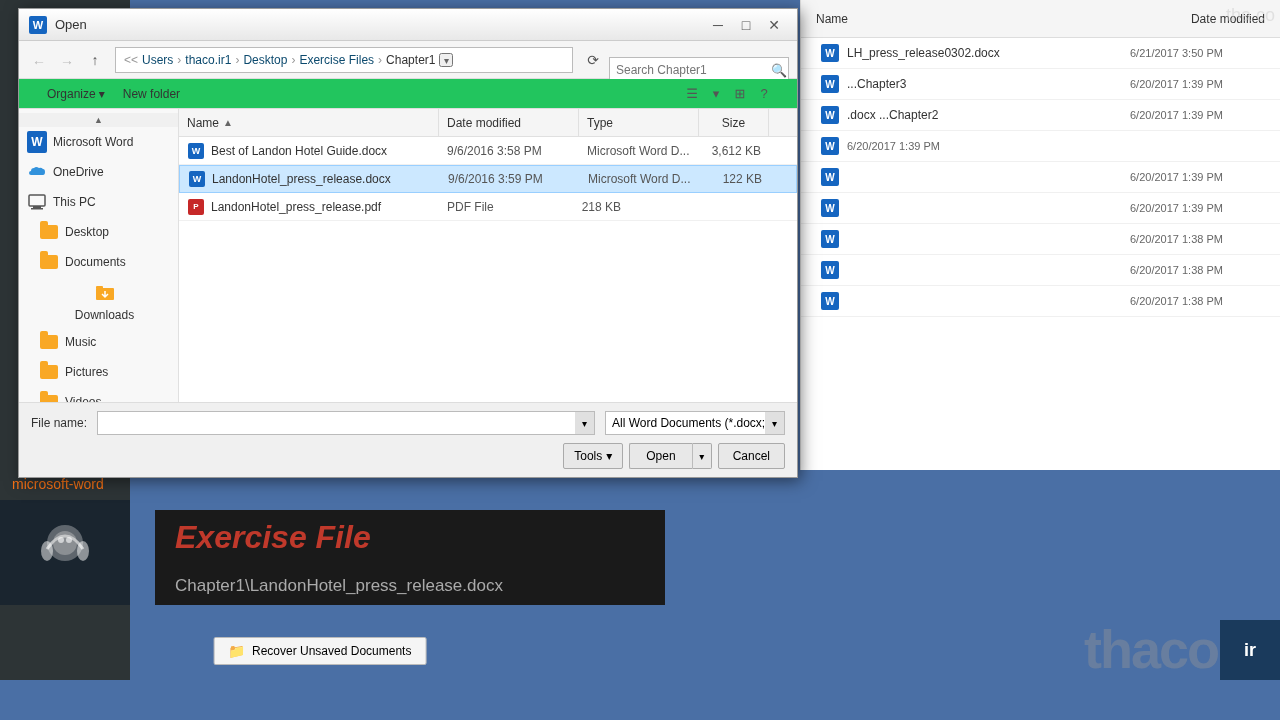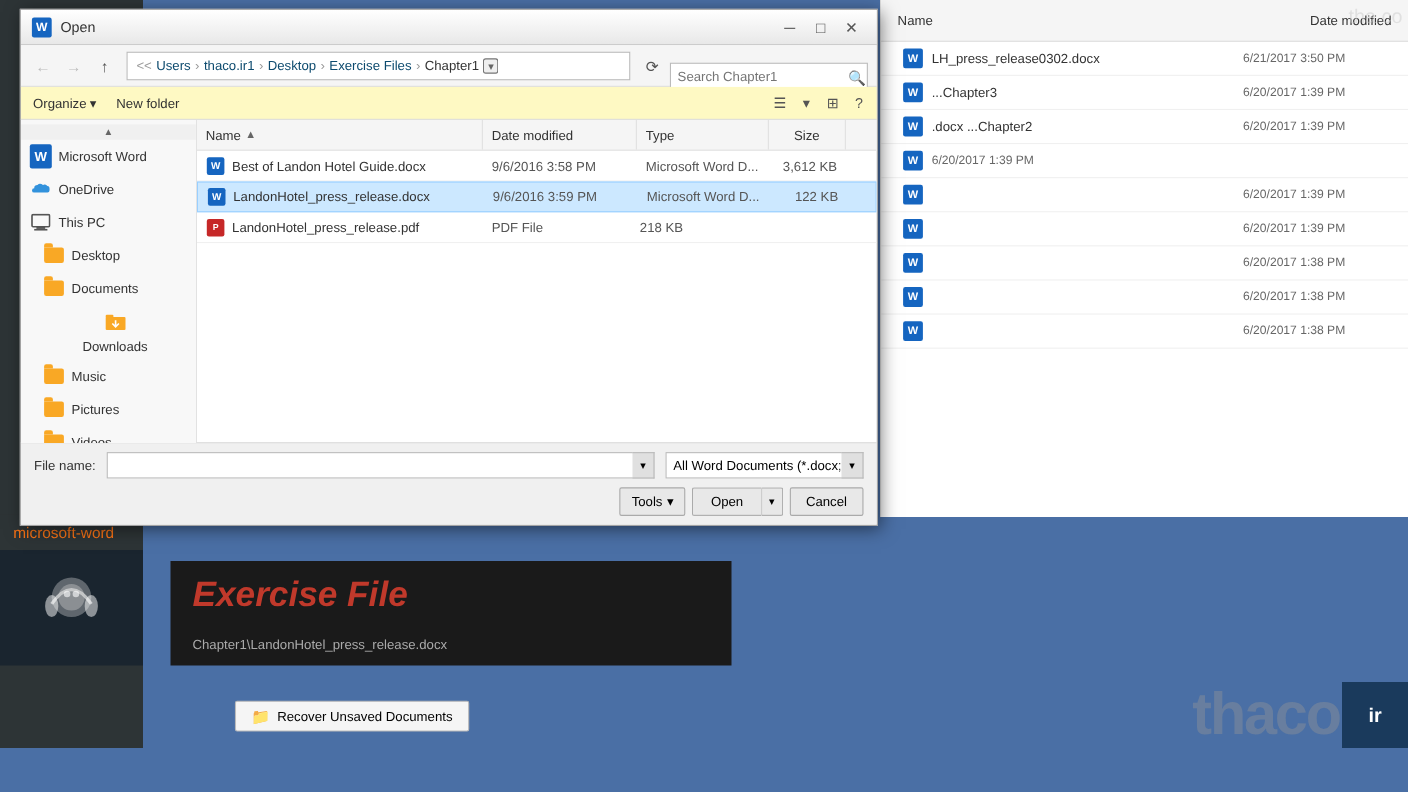--- a/index.html
+++ b/index.html
@@ -29,21 +29,21 @@
     }
 
     .exercise-banner .title {
       font-size: 32px;
       font-weight: bold;
       color: #c0392b;
       font-style: italic;
     }
 
     .exercise-banner .subtitle {
-      font-size: 12px;
+      font-size: 17px;
       color: #aaa;
       margin-top: 20px;
     }
 
     
     .dialog {
       position: absolute;
       top: 8px;
       left: 18px;
       width: 780px;
@@ -199,25 +199,25 @@
       background: transparent;
       border: none;
       cursor: pointer;
       color: #666;
       font-size: 13px;
     }
 
     
     .dialog-toolbar2 {
       height: 30px;
-      background: #fef9c3;
+      background: #22c55e;
       border-bottom: 1px solid #ddd;
       display: flex;
       align-items: center;
-      padding: 0 5px;
+      padding: 0 22px;
       gap: 4px;
     }
 
     .organize-btn {
       height: 22px;
       background: transparent;
       border: none;
       cursor: pointer;
       font-size: 12px;
       color: #333;

